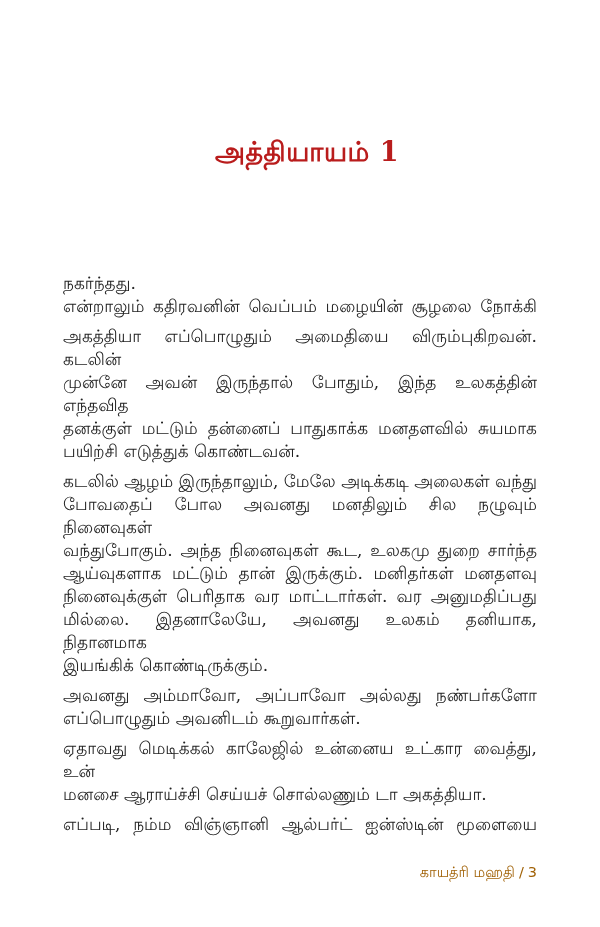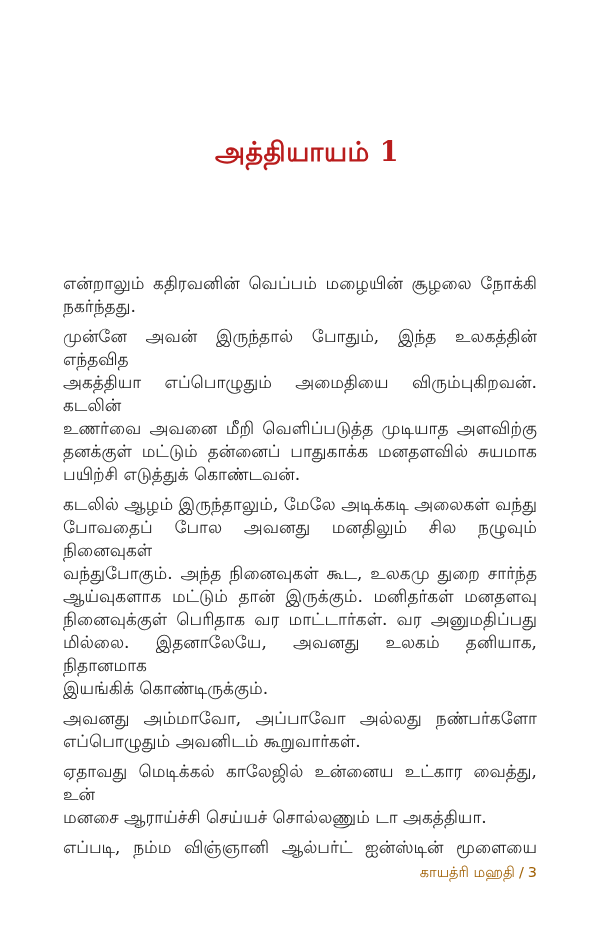--- a/index.html
+++ b/index.html
@@ -67,28 +67,27 @@
 </head>
 <body>
 
 <div class="page">
 
   <h1 class="chapter-heading">அத்தியாயம் 1</h1>
 
   <div class="body-text">
 
     <p class="para">
+      <span class="line">நகர்ந்தது.</span>
       <span class="line j">என்றாலும் கதிரவனின் வெப்பம் மழையின் சூழலை நோக்கி</span>
-      <span class="line">நகர்ந்தது.</span>
     </p>
 
     <p class="para">
+      <span class="line j">அகத்தியா எப்பொழுதும் அமைதியை விரும்புகிறவன். கடலின்</span>
       <span class="line j">முன்னே அவன் இருந்தால் போதும், இந்த உலகத்தின் எந்தவித</span>
-      <span class="line j">அகத்தியா எப்பொழுதும் அமைதியை விரும்புகிறவன். கடலின்</span>
-      <span class="line j">உணர்வை அவனை மீறி வெளிப்படுத்த முடியாத அளவிற்கு</span>
       <span class="line j">தனக்குள் மட்டும் தன்னைப் பாதுகாக்க மனதளவில் சுயமாக</span>
       <span class="line">பயிற்சி எடுத்துக் கொண்டவன்.</span>
     </p>
 
     <p class="para">
       <span class="line j">கடலில் ஆழம் இருந்தாலும், மேலே அடிக்கடி அலைகள் வந்து</span>
       <span class="line j">போவதைப் போல அவனது மனதிலும் சில நழுவும் நினைவுகள்</span>
       <span class="line j">வந்துபோகும். அந்த நினைவுகள் கூட, உலகமு துறை சார்ந்த</span>
       <span class="line j">ஆய்வுகளாக மட்டும் தான் இருக்கும். மனிதர்கள் மனதளவு</span>
       <span class="line j">நினைவுக்குள் பெரிதாக வர மாட்டார்கள். வர அனுமதிப்பது</span>

